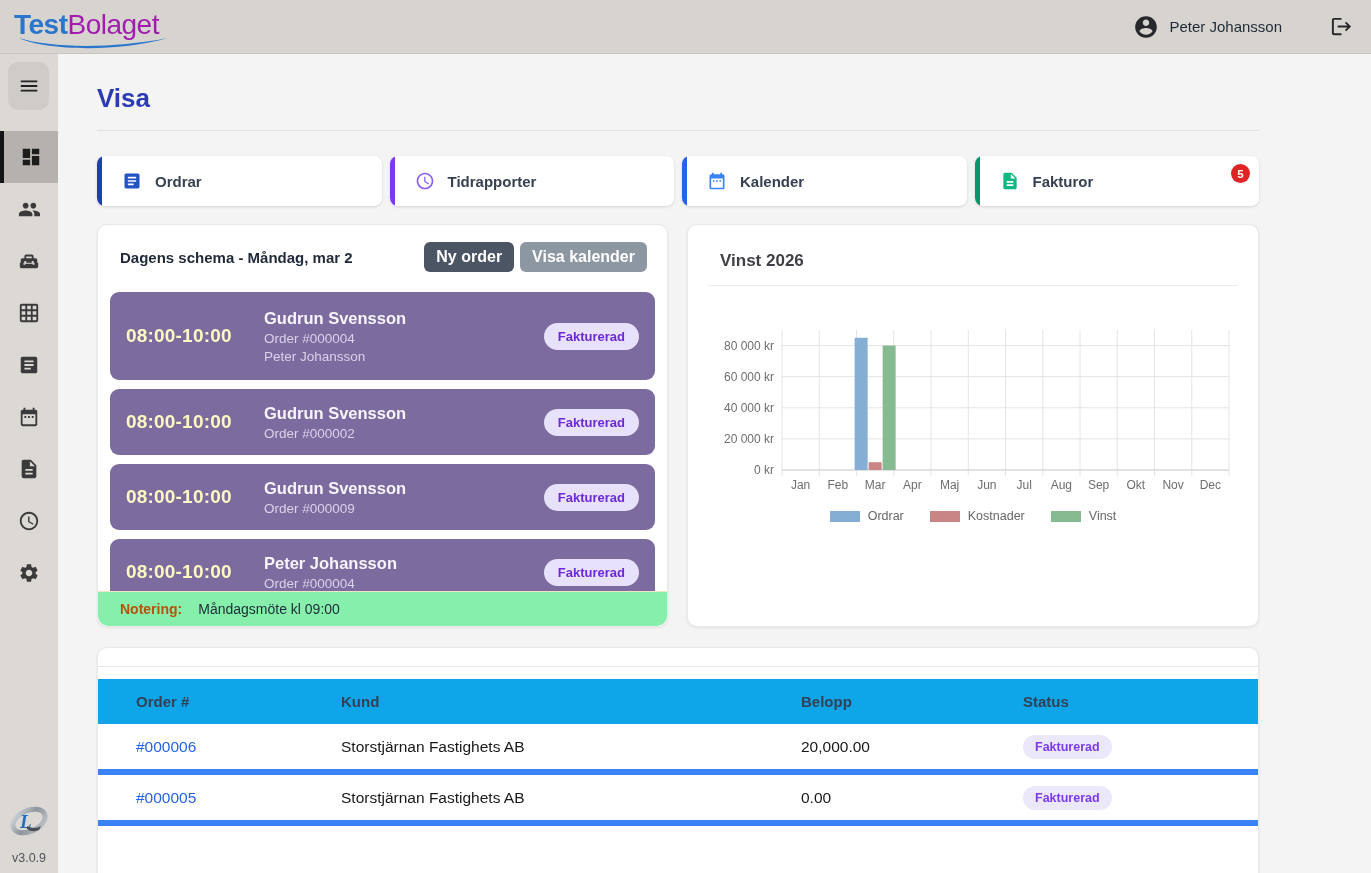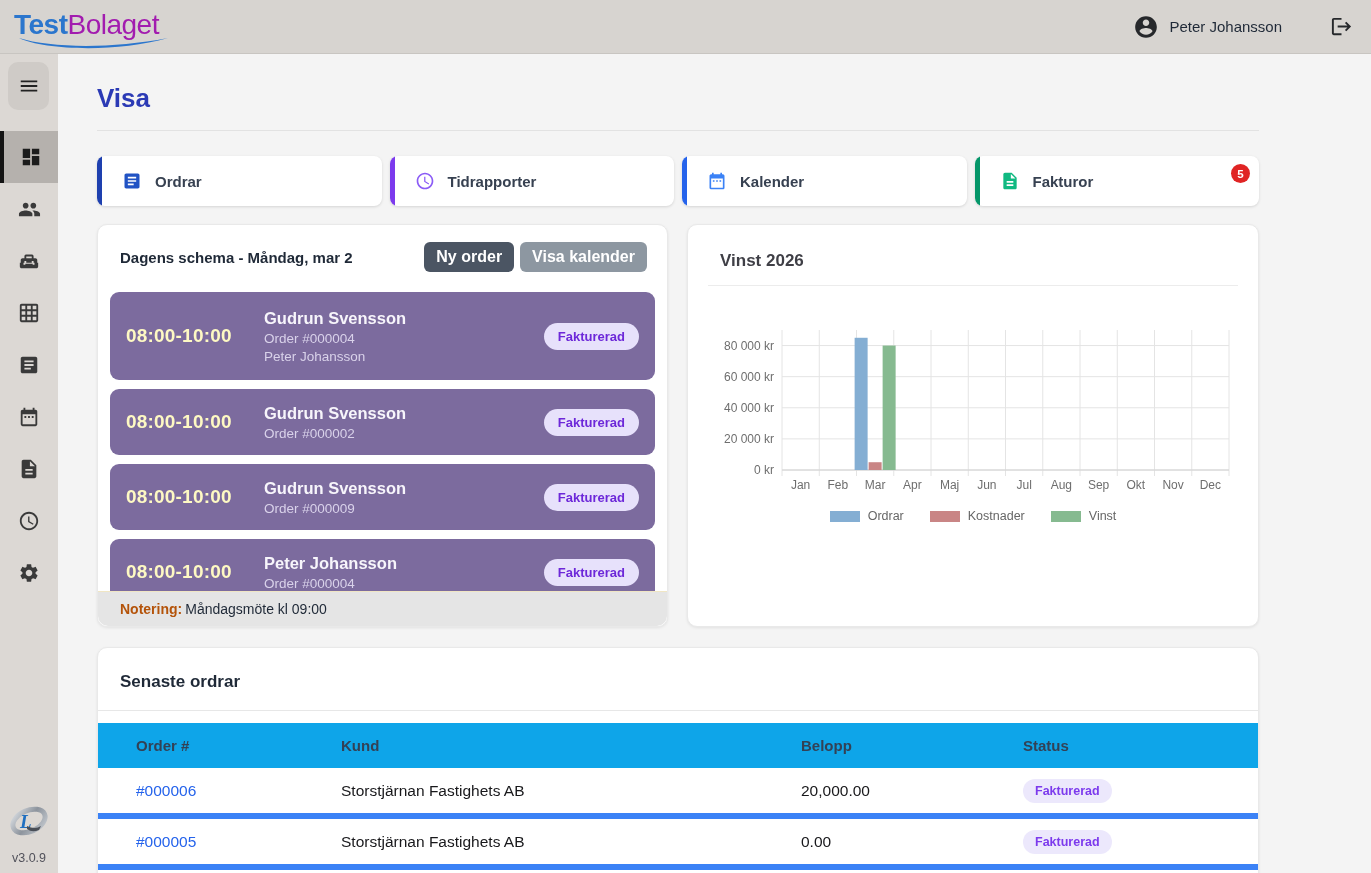--- a/index.html
+++ b/index.html
@@ -65,23 +65,23 @@
                 display:flex; flex-direction:column; gap:9px; }
   .sitem { background:#7c6b9e; border-radius:9px; display:flex; align-items:center; padding:0 16px 0 16px;
            flex-shrink:0; height:66px; cursor:pointer; }
   .sitem.lg { height:88px; }
   .stime { color:#fef9c3; font-size:19px; font-weight:800; letter-spacing:.2px; width:124px; flex-shrink:0; }
   .sinfo { margin-left:14px; display:flex; flex-direction:column; gap:3px; }
   .scust { color:#f7f5fb; font-size:16.5px; font-weight:700; }
   .sorder,.stech { color:#d9d2ea; font-size:13.5px; }
   .spill { margin-left:auto; background:#e7e1fb; color:#6d28d9; font-size:13px; font-weight:600;
            border-radius:999px; padding:6px 14px; white-space:nowrap; }
-  .note-bar { position:absolute; left:0; right:0; bottom:0; height:35px; background:#e5e5e5;
+  .note-bar { position:absolute; left:0; right:0; bottom:0; height:35px; background:#86efac;
               border-top:1px solid #f0e6c4; border-radius:0 0 10px 10px; display:flex; align-items:center;
-              padding:0 22px; gap:3px; }
+              padding:0 22px; gap:16px; }
   .note-label { color:#b45309; font-weight:700; font-size:14px; }
   .note-text { color:#1f2937; font-size:14px; }
 
   
   .chart-head { margin:26px 20px 0 32px; }
   .chart-title { font-size:17px; font-weight:700; color:#3f3f46; }
   .chart-rule { border:none; border-top:1px solid #ececec; margin:14px 20px 0 20px; }
   .chart-svg { position:absolute; top:95px; left:8px; }
   .chart-svg text { font-family:"Liberation Sans","DejaVu Sans",sans-serif; font-size:12px; fill:#6e6e6e; }
   .chart-legend { position:absolute; top:284px; left:0; right:0; display:flex; justify-content:center; gap:26px; }
@@ -368,21 +368,20 @@
             </span>
             <span class="lg-item">
               <span class="lg-box" style="background: rgb(134, 186, 144);"></span>
               <span class="lg-label">Vinst</span>
             </span>
           </div>
       </section>
     </div>
 
     <section class="orders-panel">
-      <div class="orders-title">Senaste ordrar</div>
       <hr class="orders-rule">
       <div class="t-row t-head">
         <span>Order #</span>
         <span>Kund</span>
         <span>Belopp</span>
         <span>Status</span>
       </div>
       <div class="t-row t-body-row">
         <a class="order-link">#000006</a>
         <span>Storstjärnan Fastighets AB</span>

